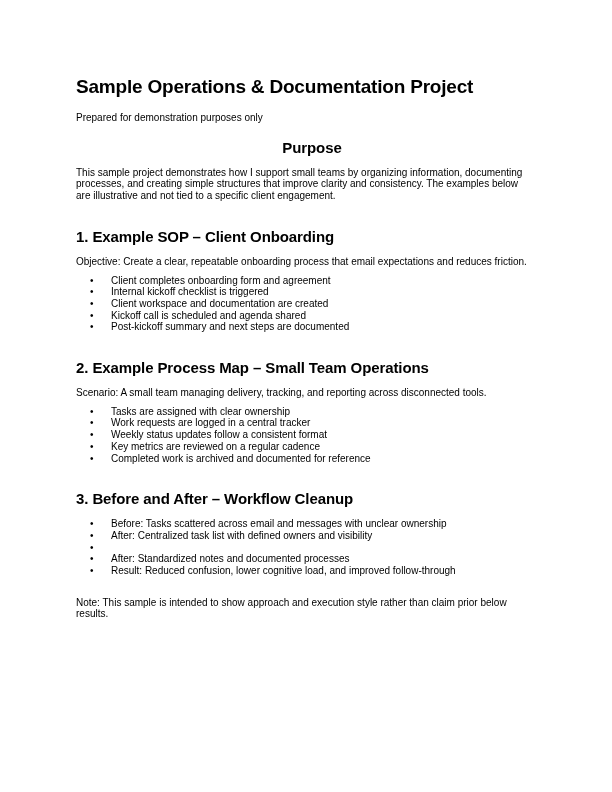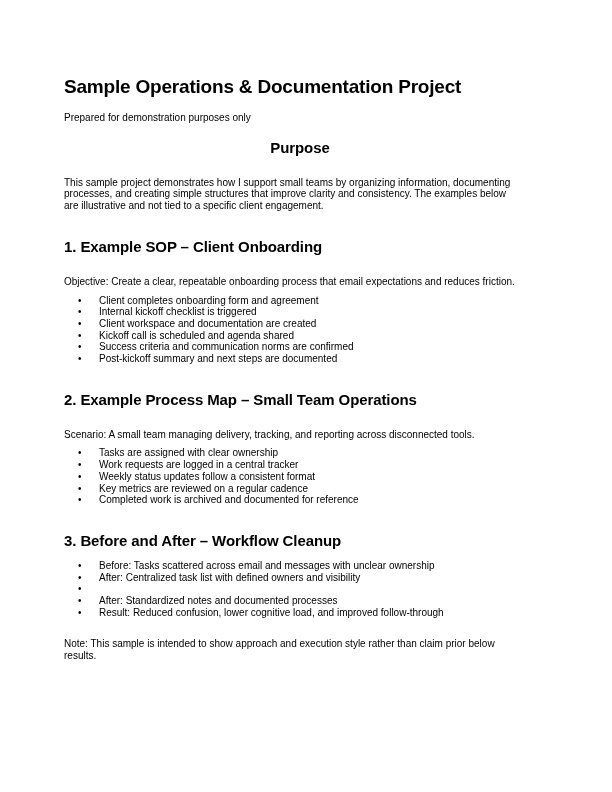--- a/index.html
+++ b/index.html
@@ -5,40 +5,40 @@
   html,body{margin:0;padding:0;background:#ffffff;}
   .page{
     position:relative;
     width:612px;height:792px;
     background:#ffffff;
     color:#000000;
     font-family:"Liberation Sans","DejaVu Sans",sans-serif;
     overflow:hidden;
   }
   .content{
-    position:absolute;left:64px;top:0;width:472px;
+    position:absolute;left:76px;top:0;width:472px;
   }
   .doc-title{
     margin:76px 0 0 0;
     font-size:19px;line-height:22px;font-weight:bold;
     white-space:nowrap;letter-spacing:-0.2px;
   }
   .doc-subtitle{
     margin-top:14px;
     font-size:10px;line-height:12px;
     white-space:nowrap;
   }
   .sec-heading{
     margin:26px 0 0 0;
     font-size:15px;line-height:18px;font-weight:bold;
     white-space:nowrap;letter-spacing:-0.1px;
   }
   .purpose-heading{margin-top:15px;text-align:center;}
   .body-text{font-size:10px;line-height:11.7px;}
-  .para{margin-top:20px;}
+  .para{margin-top:10px;}
   .tline{white-space:nowrap;}
   ul.bullets{list-style:none;margin:7px;padding:0;}
   ul.bullets.gap-top{margin-top:10px;}
   ul.bullets li{display:flex;align-items:baseline;}
   .b-dot{flex:0 0 auto;width:21px;padding-left:7px;}
   .b-dot::before{content:"\2022";font-size:10px;}
   .b-text{white-space:nowrap;}
   .note{margin-top:20px;}
 </style>
 </head>
@@ -70,24 +70,20 @@
           <span class="b-dot"></span>
           <span class="b-text">Internal kickoff checklist is triggered</span>
         </li>
       <li>
           <span class="b-dot"></span>
           <span class="b-text">Client workspace and documentation are created</span>
         </li>
       <li>
           <span class="b-dot"></span>
           <span class="b-text">Kickoff call is scheduled and agenda shared</span>
-        </li>
-      <li>
-          <span class="b-dot"></span>
-          <span class="b-text">Success criteria and communication norms are confirmed</span>
         </li>
       <li>
           <span class="b-dot"></span>
           <span class="b-text">Post-kickoff summary and next steps are documented</span>
         </li>
     </ul>
 
     <div class="sec-heading">2. Example Process Map – Small Team Operations</div>
     <div class="para body-text tline">Scenario: A small team managing delivery, tracking, and reporting across disconnected tools.</div>
     <ul class="bullets body-text">

